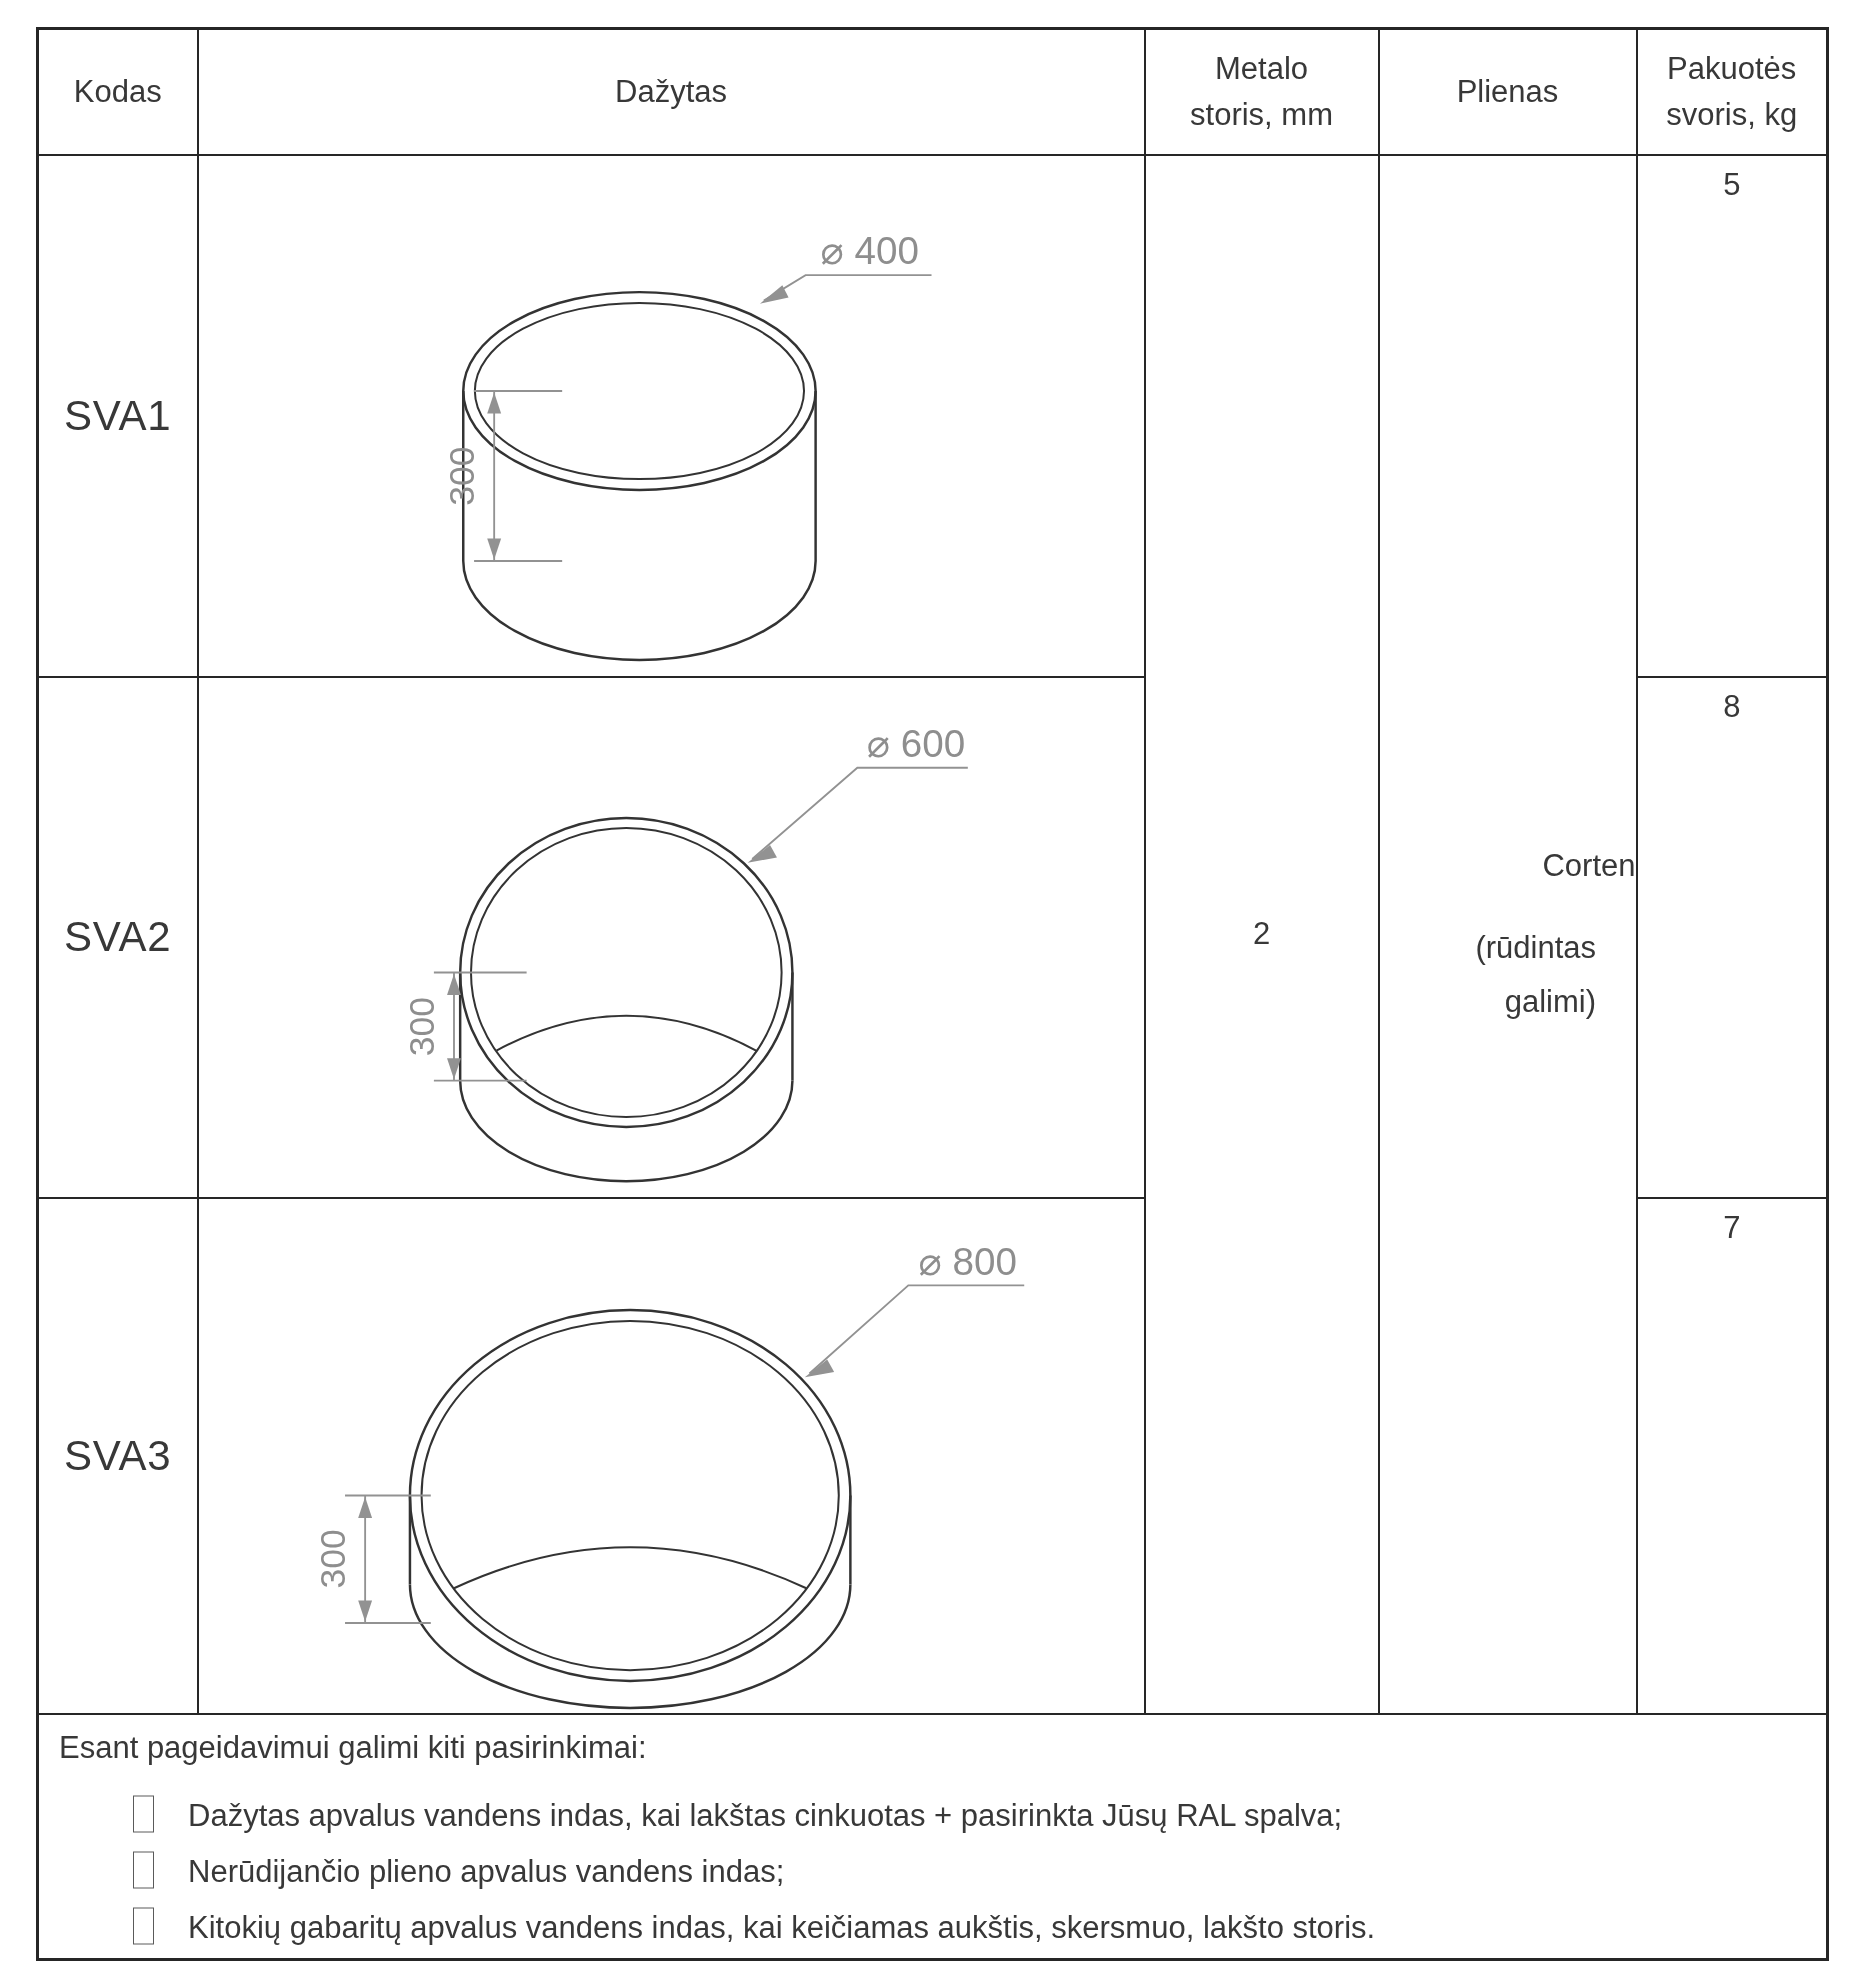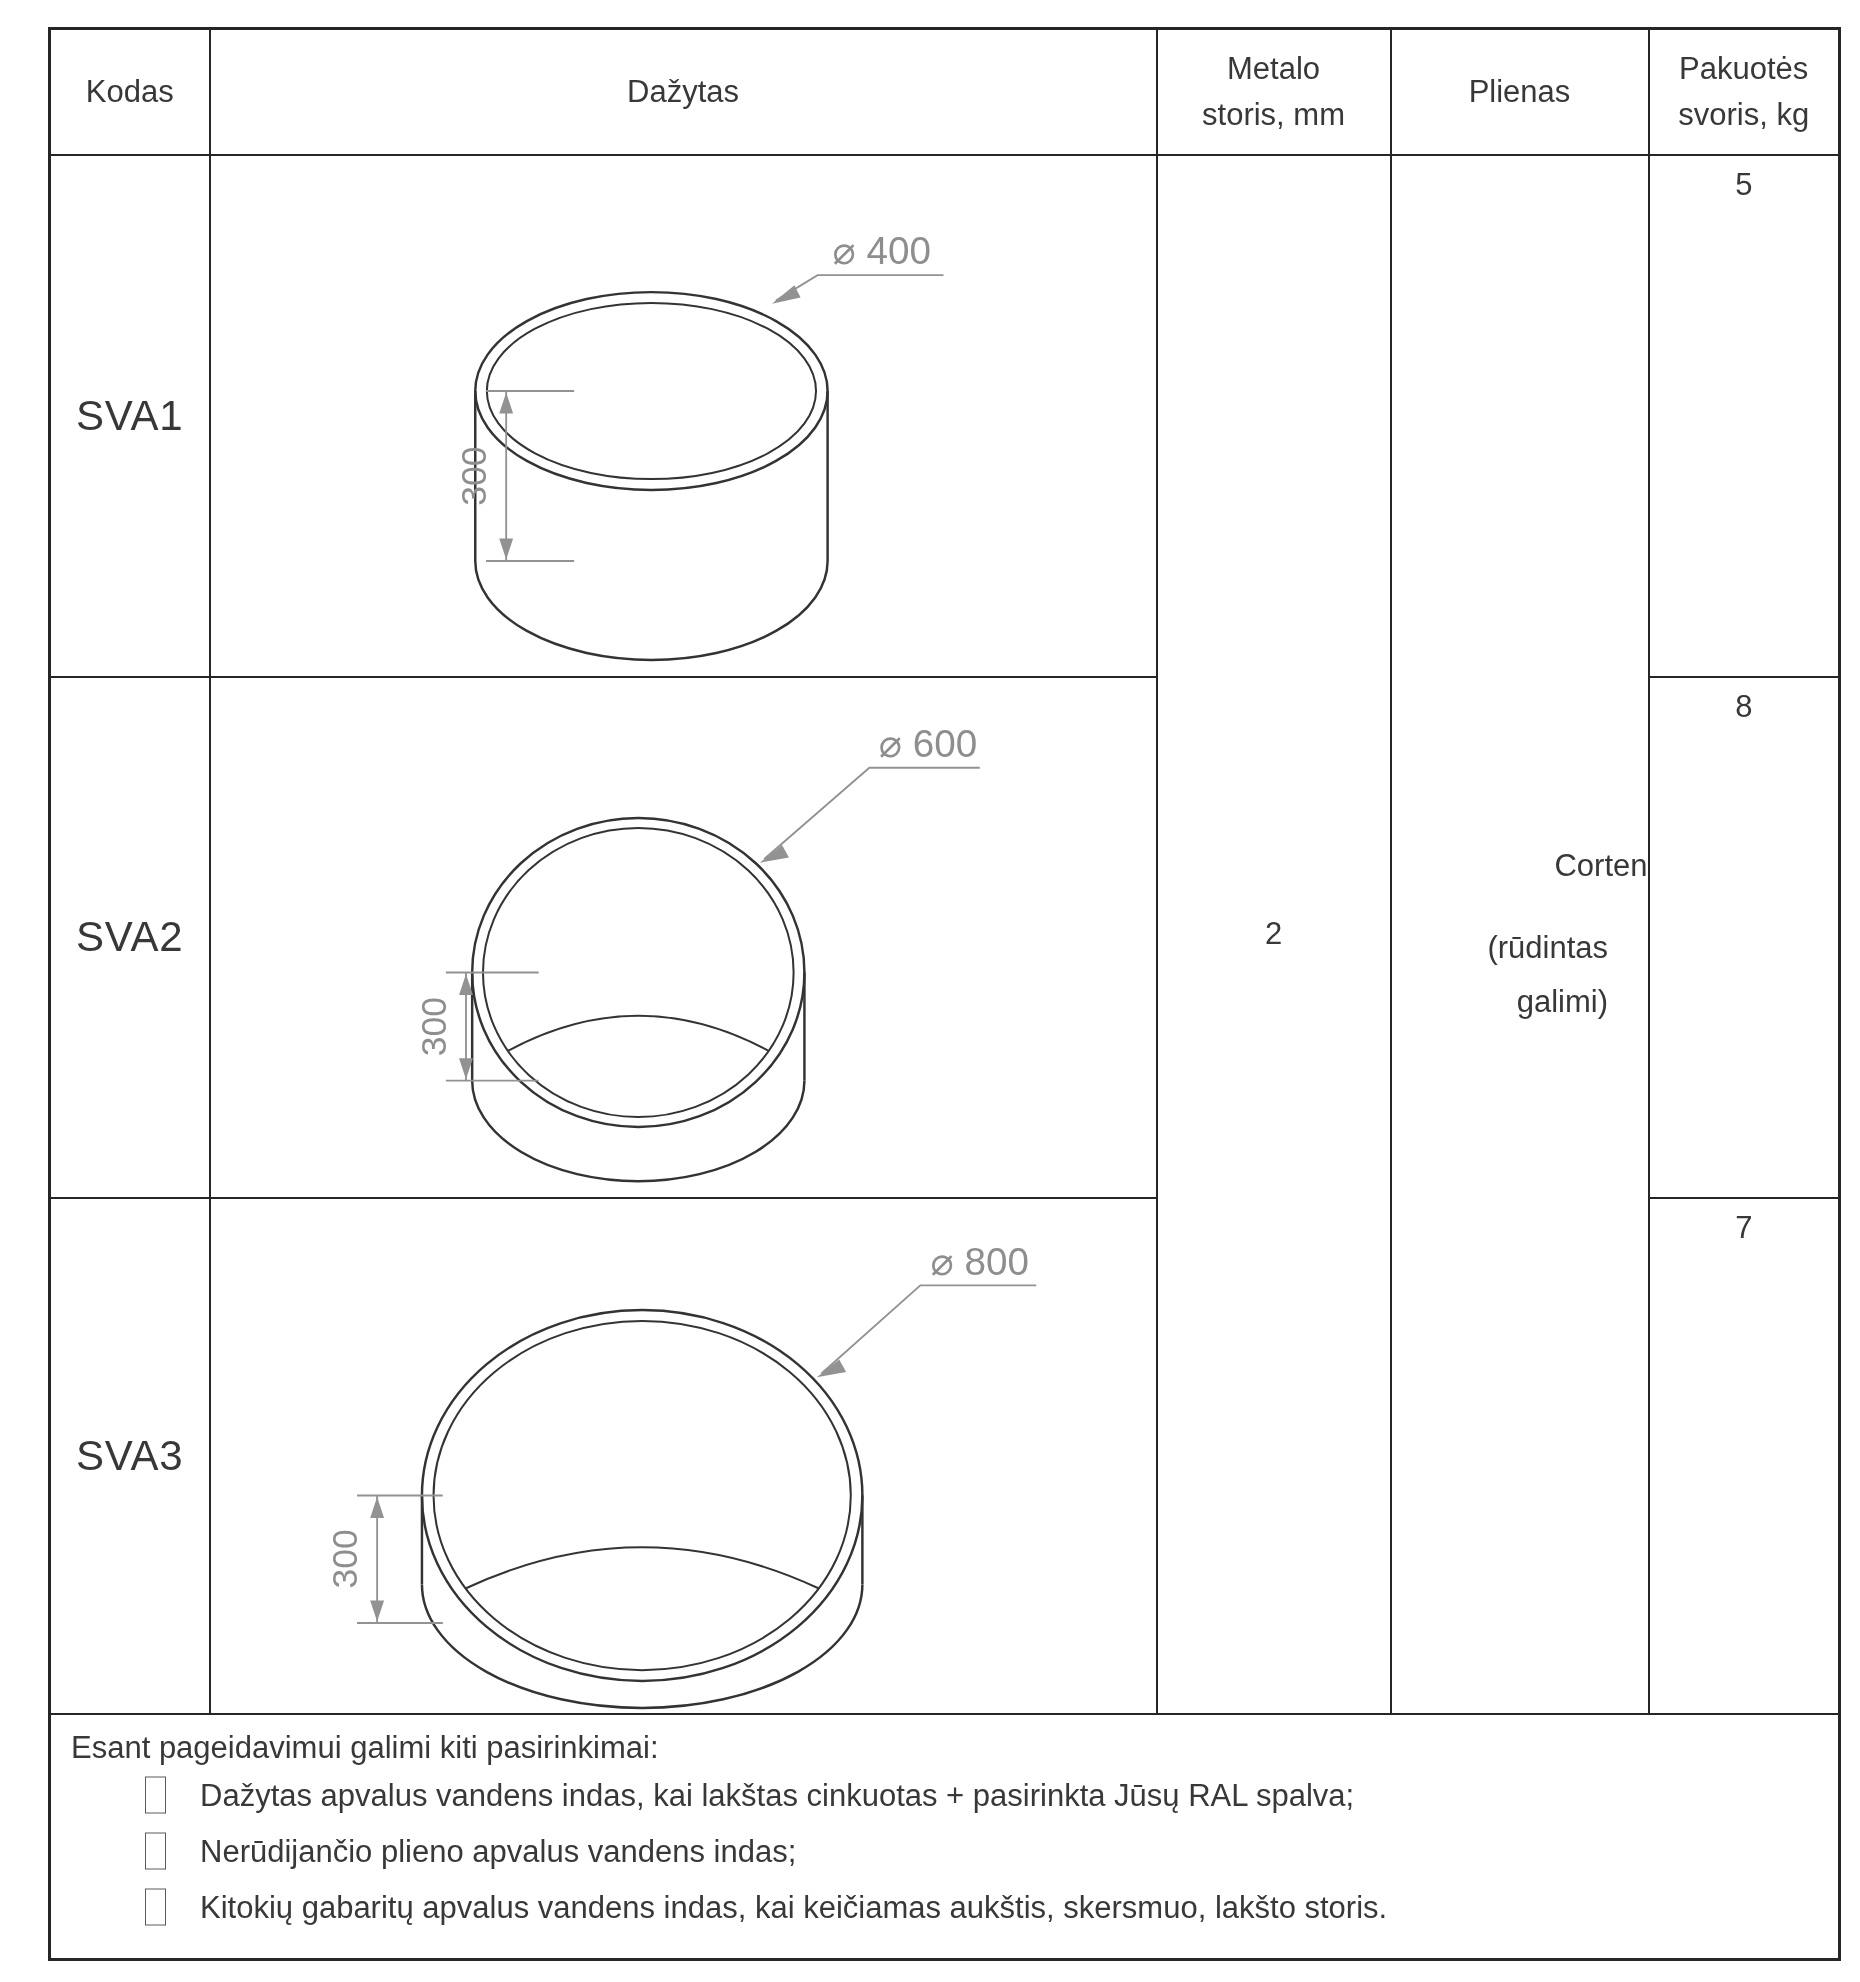--- a/index.html
+++ b/index.html
@@ -1,21 +1,21 @@
 <!DOCTYPE html>
 <html style="font-size:12.4px"><head>
 <meta charset="utf-8">
 <style>
   html,body{margin:0;padding:0;background:#ffffff;}
   body{
     width:1861px;height:1983px;position:relative;
     font-family:"Liberation Sans","DejaVu Sans",sans-serif;
     color:#383838;
   }
-  .sheet{position:absolute;left:48px;top:27px;width:1790px;height:1934px;}
+  .sheet{position:absolute;left:36px;top:27px;width:1790px;height:1934px;}
   table.spec{
     border-collapse:collapse;table-layout:fixed;
     width:100%;height:100%;
     border:3.1px solid #262626;
   }
   .spec th,.spec td{
     border:2.3px solid #262626;
     padding:0;font-weight:normal;font-size:31px;color:#383838;
     background:#ffffff;
   }
@@ -28,21 +28,21 @@
   td.code{vertical-align:middle;text-align:center;font-size:42px;letter-spacing:0.8px;}
   td.draw{vertical-align:top;padding:0;}
   td.draw svg{display:block;width:100%;height:100%;}
   td.thick{vertical-align:middle;text-align:center;}
   td.steel{vertical-align:middle;text-align:right;line-height:1.75;}
   .steel-note{max-width:177px;margin:28px auto 0;}
   td.weight{vertical-align:top;text-align:center;padding-top:11px;}
   td.footer{vertical-align:top;text-align:left;padding:11px 20px;}
   .intro{font-size:31px;line-height:43px;}
   .opts{margin-top:9.3px;}
-  .opt{display:flex;align-items:flex-start;height:56px;margin-left:74px;font-size:31px;}
+  .opt{display:flex;align-items:flex-end;height:56px;margin-left:74px;font-size:31px;}
   .tofu{
     display:inline-block;width:21px;height:37px;
     border:1.5px solid #5a5a5a;box-sizing:border-box;
     margin-right:34px;flex:0 0 auto;transform:translateY(-1.5px);
   }
   
   .ink{stroke:#333333;fill:none;}
   .dim{stroke:#929292;fill:none;}
   .dimfill{fill:#929292;stroke:none;}
   svg text{font-family:"Liberation Sans","DejaVu Sans",sans-serif;}

